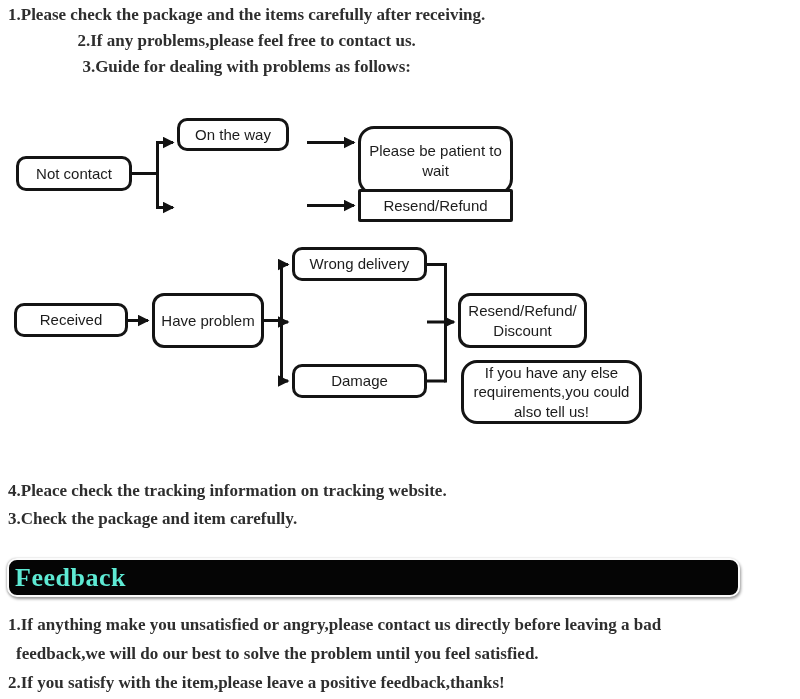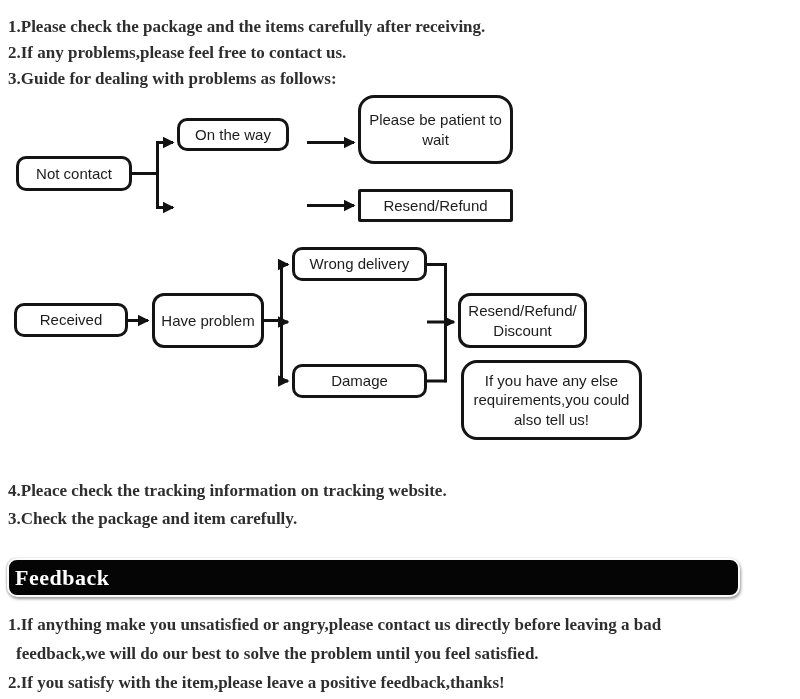--- a/index.html
+++ b/index.html
@@ -6,21 +6,21 @@
   .page{
     position:relative;
     width:800px;height:699px;
     background:#ffffff;
     overflow:hidden;
     font-family:"Liberation Serif","DejaVu Serif",serif;
   }
   
   .tblock{position:absolute;left:8px;color:#2e2e2e;font-weight:bold;font-size:17px;}
   .tblock .tline{white-space:nowrap;}
-  .intro{top:14px;}
+  .intro{top:2px;text-align:center;}
   .intro .tline{line-height:26px;}
   .afternotes{top:477px;}
   .afternotes .tline{line-height:28px;}
   .feedback-text{top:610px;}
   .feedback-text .tline{line-height:29px;}
   .tline.cont{padding-left:8px;font-family:Liberation Serif, serif;}
   
   .connectors{position:absolute;left:0;top:0;}
   .fbox{
     position:absolute;
@@ -40,21 +40,21 @@
   
   .banner{
     position:absolute;left:7px;top:558px;width:729px;height:35px;
     background:#050505;
     border:2px solid #fbfbfb;
     border-radius:10px;
     box-shadow:1px 2px 3px #9a9a9a, -1px 0 2px #cccccc;
     display:flex;align-items:center;
   }
   .banner-title{
-    color:#ffffff;font-weight:bold;font-size:22px;
+    color:#5eead4;font-weight:bold;font-size:26px;
     padding-left:6px;letter-spacing:0.5px;
     font-family:"Liberation Serif","DejaVu Serif",serif;
   }
 </style>
 </head>
 <body>
 
 <div class="page">
 
   <div class="tblock intro">
@@ -90,21 +90,21 @@
       <path d="M427 322 H454" marker-end="url(#ah)"></path>
     </g>
   </svg>
 
   <div class="fbox" style="left:16px;top:156px;width:116px;height:35px;">
     <span>Not contact</span>
   </div>
   <div class="fbox" style="left:177px;top:118px;width:112px;height:33px;">
     <span>On the way</span>
   </div>
-  <div class="fbox r16" style="left:358px;top:95px;width:155px;height:69px;">
+  <div class="fbox r16" style="left:358px;top:126px;width:155px;height:69px;">
     <span>Please be patient to wait</span>
   </div>
   <div class="fbox r8" style="left:358px;top:189px;width:155px;height:33px;">
     <span>Resend/Refund</span>
   </div>
 
   <div class="fbox" style="left:14px;top:303px;width:114px;height:34px;">
     <span>Received</span>
   </div>
   <div class="fbox r12" style="left:152px;top:293px;width:112px;height:55px;">
@@ -112,21 +112,21 @@
   </div>
   <div class="fbox" style="left:292px;top:247px;width:135px;height:34px;">
     <span>Wrong delivery</span>
   </div>
   <div class="fbox" style="left:292px;top:364px;width:135px;height:34px;">
     <span>Damage</span>
   </div>
   <div class="fbox r12" style="left:458px;top:293px;width:129px;height:55px;">
     <span>Resend/Refund/ Discount</span>
   </div>
-  <div class="fbox r16" style="left:461px;top:360px;width:181px;height:80px;">
+  <div class="fbox r16" style="left:461px;top:360px;width:181px;height:64px;">
     <span>If you have any else requirements,you could also tell us!</span>
   </div>
 
   <div class="tblock afternotes">
     <div class="tline">4.Pleace check the tracking information on tracking website.</div>
     <div class="tline">3.Check the package and item carefully.</div>
   </div>
 
   <div class="banner">
     <span class="banner-title">Feedback</span>

